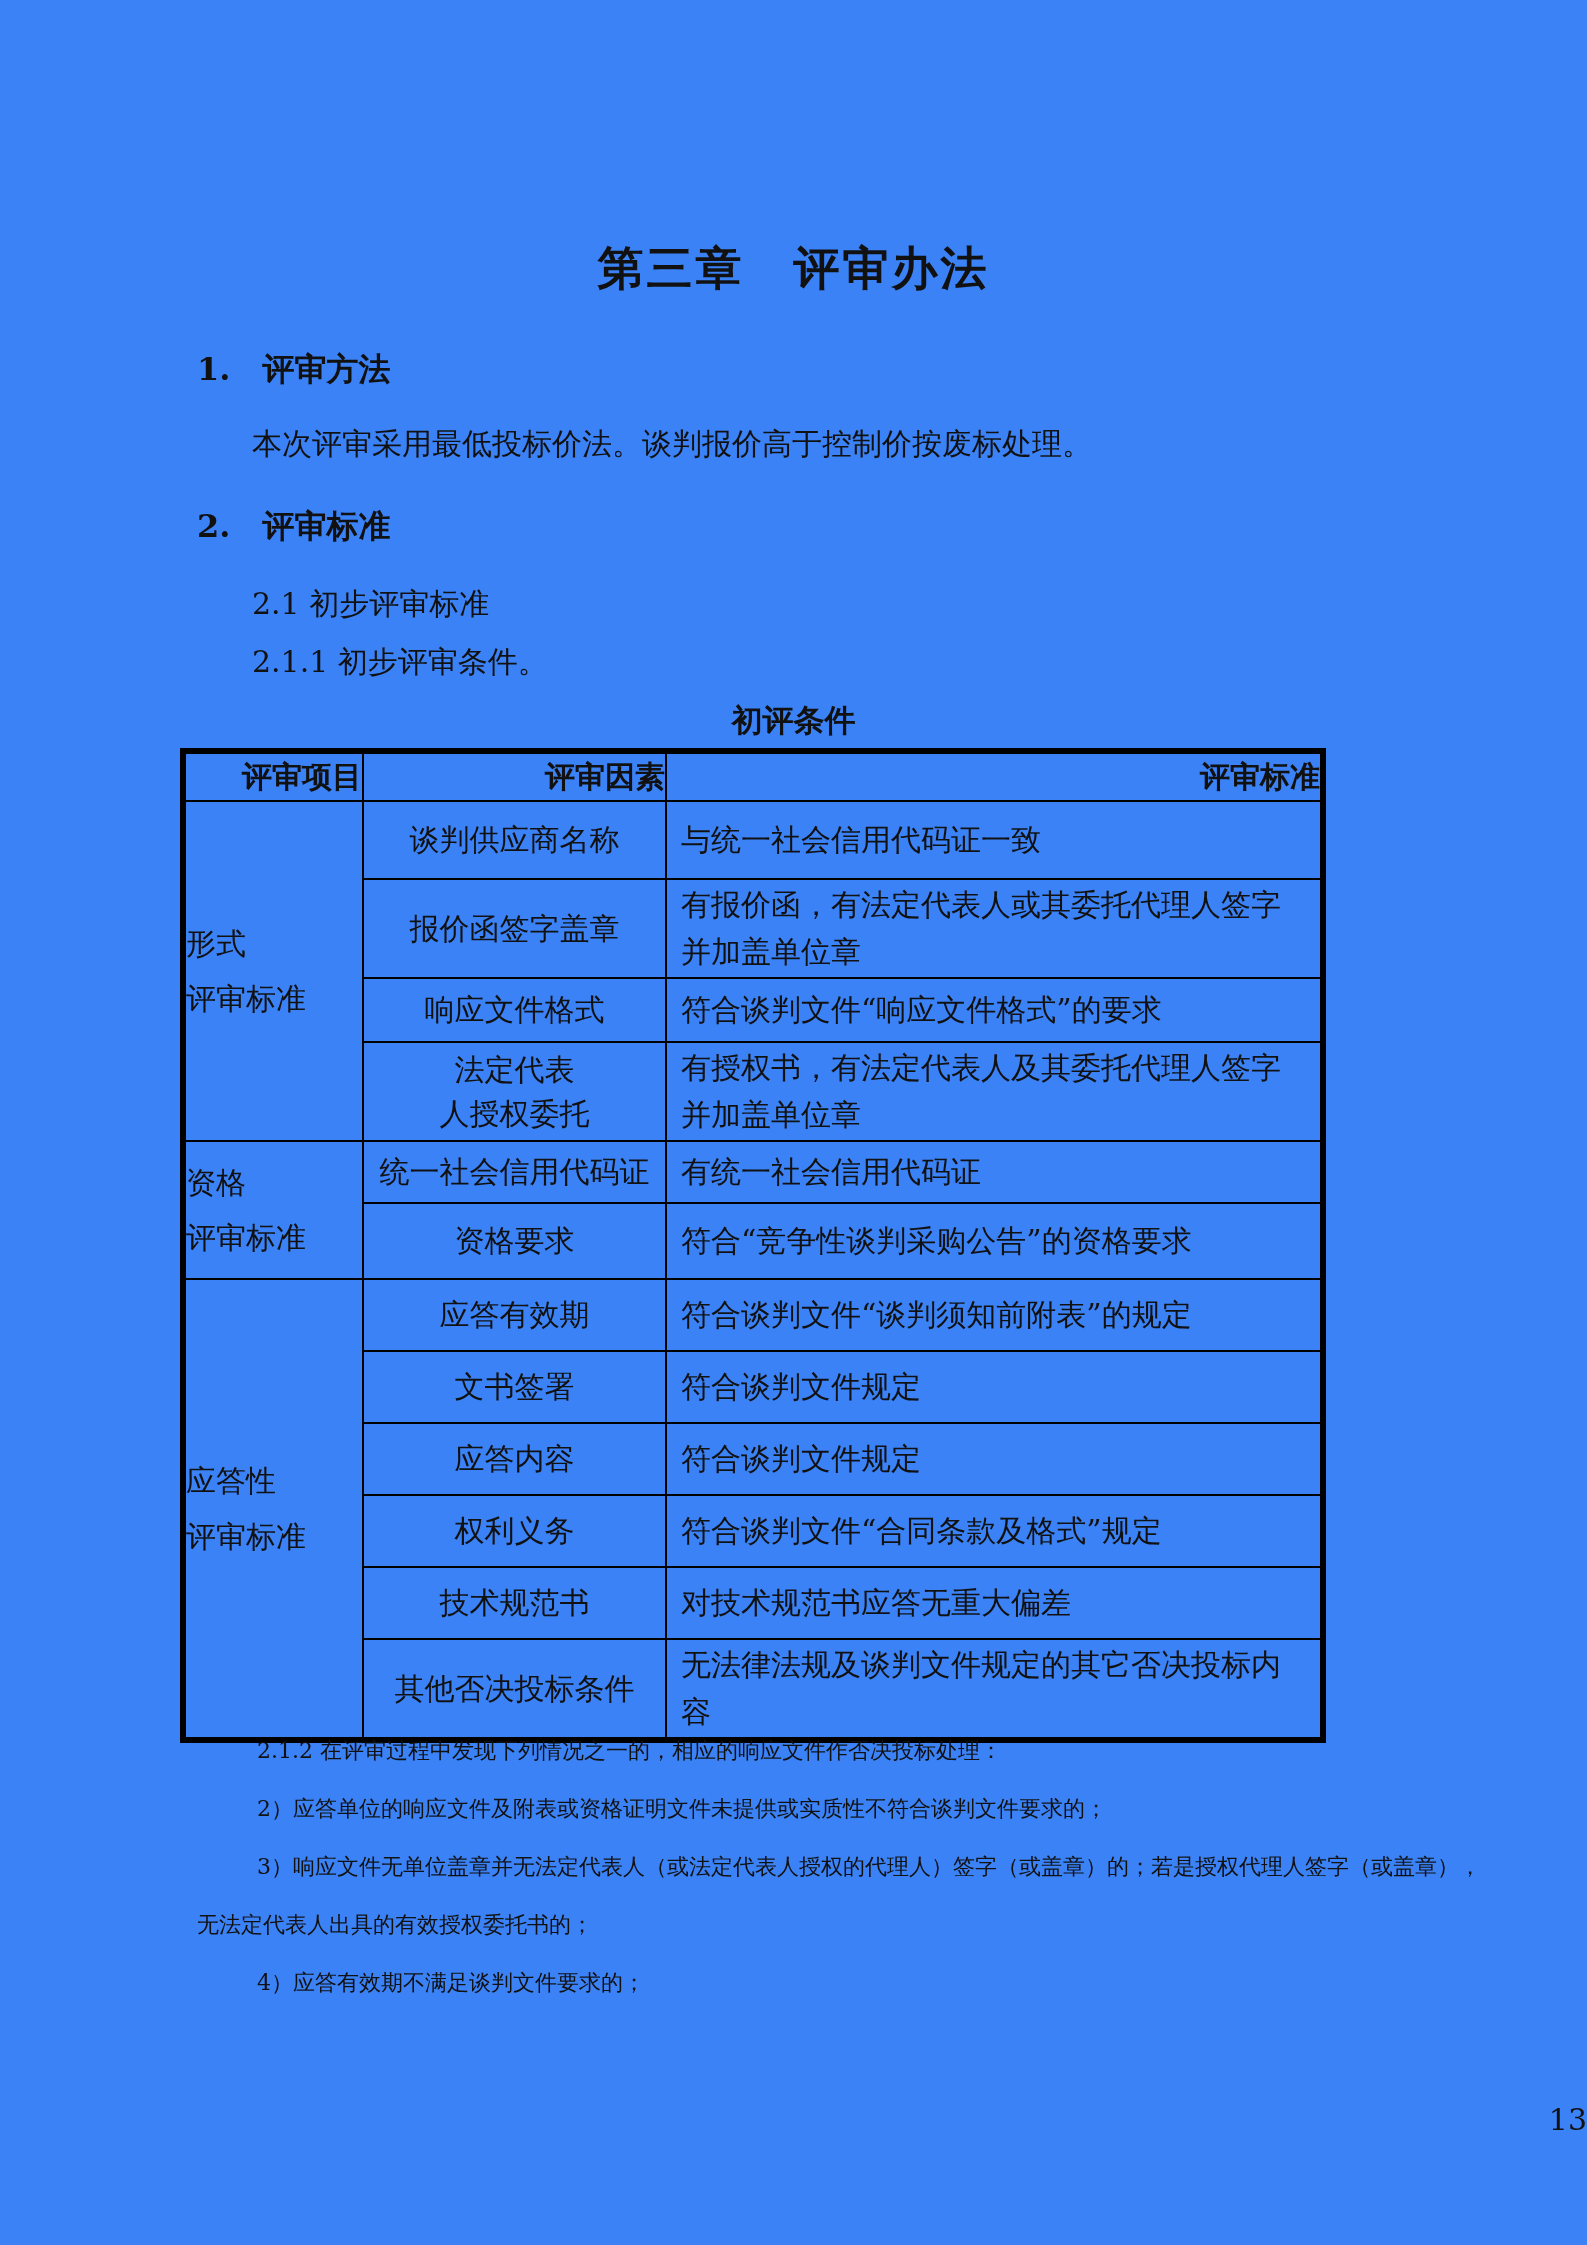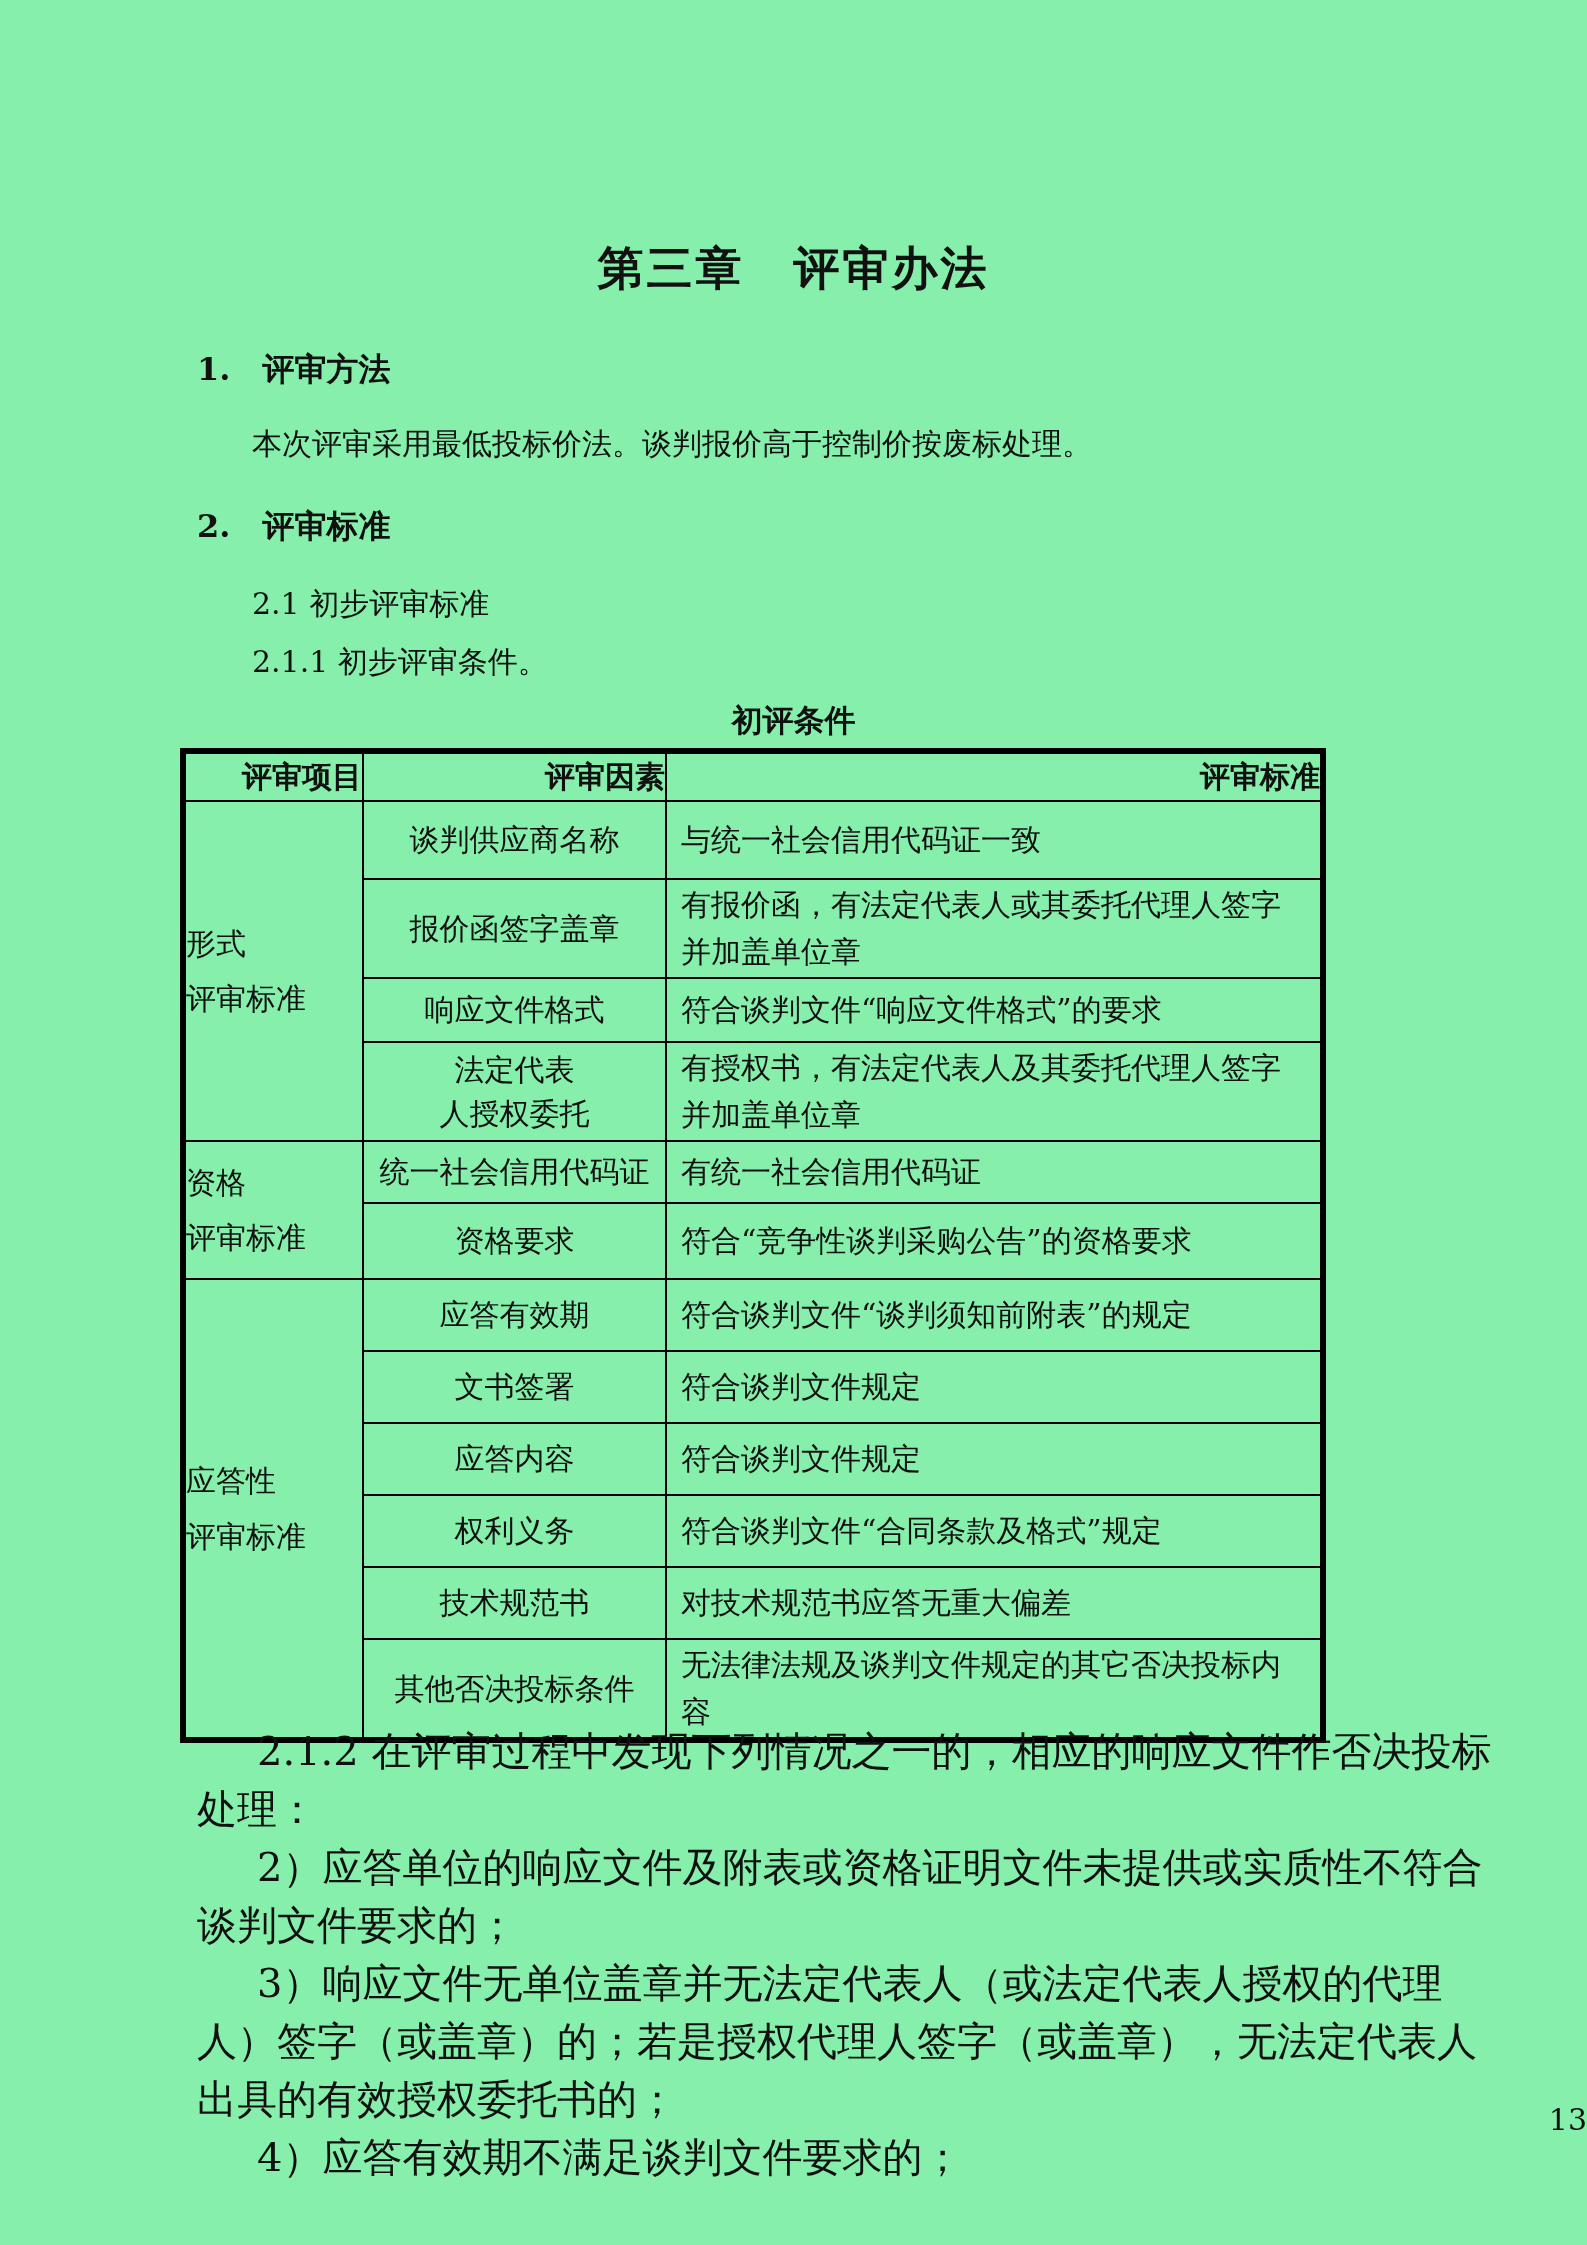--- a/index.html
+++ b/index.html
@@ -3,21 +3,21 @@
 <meta charset="utf-8">
 <style>
   * { margin: 0; padding: 0; box-sizing: border-box; }
   html, body { background: #ffffff; }
   body {
     width: 1587px; height: 2245px;
     position: relative;
     font-family: "DejaVu Serif", "Liberation Serif", serif;
     color: #111111;
   }
-  .page { position: absolute; inset: 0; width: 1587px; height: 2245px; background: #86efac; }
+  .page { position: absolute; inset: 0; width: 1587px; height: 2245px; background: #3b82f6; }
 
   .doc-title {
     position: absolute; top: 238px; left: 0; width: 100%;
     text-align: center;
     font-size: 46px; font-weight: bold; letter-spacing: 3px;
     white-space: pre-wrap;
   }
   .h1 {
     position: absolute; left: 197px;
     font-size: 32px; font-weight: bold;
@@ -52,21 +52,21 @@
     vertical-align: middle;
     overflow: hidden;
   }
   table.eval th { font-weight: bold; text-align: right; height: 50px; }
   td.c1 { line-height: 1.85; white-space: pre-line; }
   td.c2 { text-align: center; line-height: 1.45; white-space: pre-line; padding: 0 6px; }
   td.c3 { text-align: left; line-height: 1.55; padding: 2px 14px; }
 
   .clauses {
     position: absolute; top: 1722px; left: 197px; width: 1303px;
-    font-size: 40px; line-height: 58px;
+    font-size: 22px; line-height: 58px;
   }
   .clauses p { text-indent: 60px; white-space: normal; }
 
   .page-number {
     position: absolute; top: 2102px; left: 0; width: 100%;
     text-align: right; font-size: 30px;
   }
 </style>
 </head>
 <body>

